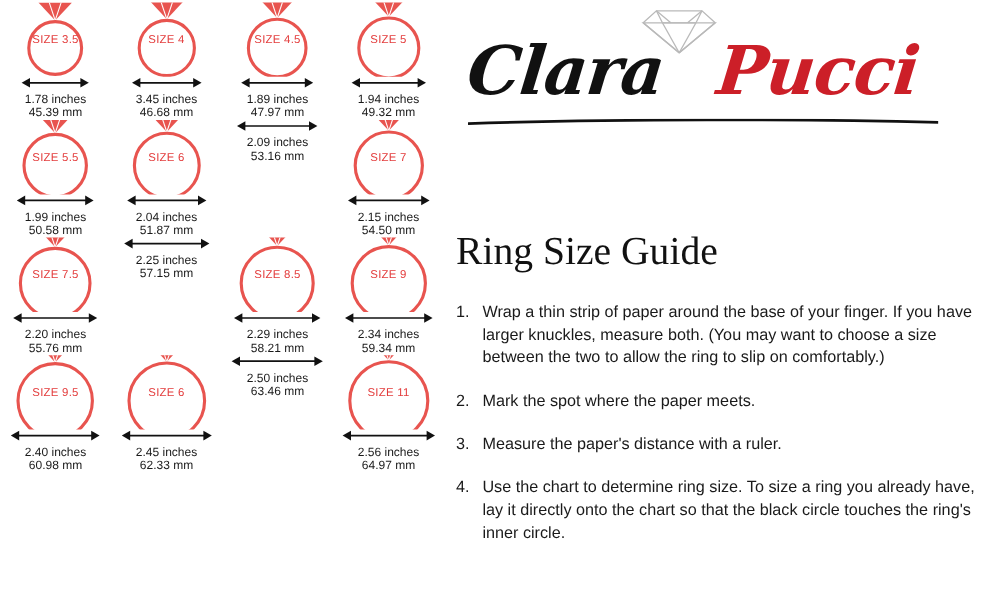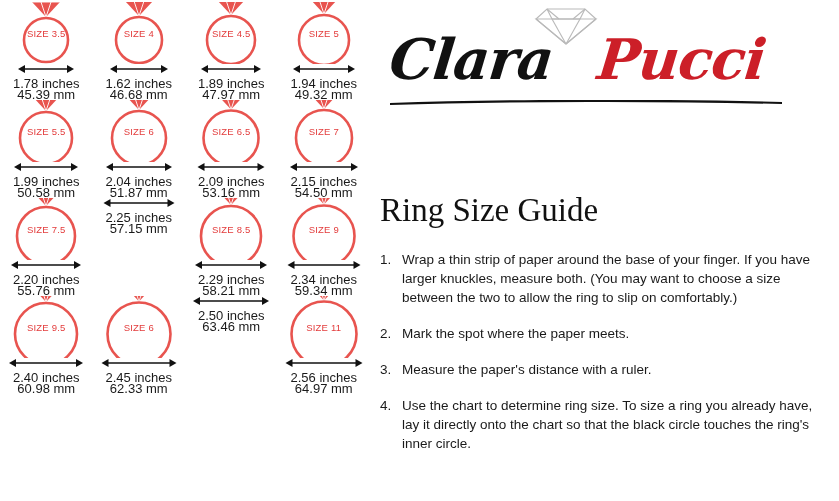--- a/index.html
+++ b/index.html
@@ -64,21 +64,21 @@
     font-family: "Liberation Sans", sans-serif;
   }
   .arrow-row {
     width: 86px;
     height: 16px;
     position: relative;
     margin-top: -2px;
   }
   .measure {
     text-align: center;
-    font-size: 13px;
+    font-size: 10px;
     line-height: 10.5px;
     color: #1a1a1a;
     font-family: "Liberation Sans", sans-serif;
     margin-top: 1px;
   }
   .measure .mm { display: block; }
 
   
   .right {
     position: absolute;
@@ -228,21 +228,21 @@
     <div class="arrow-row">
       <svg width="86" height="16" viewBox="0 0 86 16">
         <g stroke="#111111" stroke-width="1.4" fill="#111111">
           <line x1="19" y1="7" x2="67" y2="7"></line>
           <polygon points="14,7 21,3 21,11" stroke="none"></polygon>
           <polygon points="72,7 65,3 65,11" stroke="none"></polygon>
         </g>
       </svg>
     </div>
     <div class="measure">
-      <span>1.62 inches</span>
+      <span>3.45 inches</span>
       <span class="mm">46.68 mm</span>
     </div>
   </div>
         <div class="ring-cell">
     <div class="ring-art">
       <svg width="86" height="62" viewBox="0 0 86 62">
         <g>
           <polygon points="43,-9 29,-2 43,13 57,-2" fill="#e8544f"></polygon>
           <polygon points="29,-2 34,-9 52,-9 57,-2" fill="#e8544f"></polygon>
           <g stroke="#ffffff" stroke-width="0.9" fill="none">
@@ -361,37 +361,20 @@
           <polygon points="76,7 69,3 69,11" stroke="none"></polygon>
         </g>
       </svg>
     </div>
     <div class="measure">
       <span>2.04 inches</span>
       <span class="mm">51.87 mm</span>
     </div>
   </div>
         <div class="ring-cell">
-    <div class="ring-art">
-      <svg width="86" height="62" viewBox="0 0 86 62">
-        <g>
-          <polygon points="43,-12.5 29,-5.5 43,9.5 57,-5.5" fill="#e8544f"></polygon>
-          <polygon points="29,-5.5 34,-12.5 52,-12.5 57,-5.5" fill="#e8544f"></polygon>
-          <g stroke="#ffffff" stroke-width="0.9" fill="none">
-            <line x1="34" y1="-12.5" x2="38" y2="-5.5"></line>
-            <line x1="52" y1="-12.5" x2="48" y2="-5.5"></line>
-            <line x1="29" y1="-5.5" x2="57" y2="-5.5"></line>
-            <line x1="38" y1="-5.5" x2="43" y2="9.5"></line>
-            <line x1="48" y1="-5.5" x2="43" y2="9.5"></line>
-          </g>
-          <circle cx="43" cy="38" r="27.5" fill="none" stroke="#e8544f" stroke-width="2.6"></circle>
-        </g>
-      </svg>
-      <div class="size-label">SIZE 6.5</div>
-    </div>
     <div class="arrow-row">
       <svg width="86" height="16" viewBox="0 0 86 16">
         <g stroke="#111111" stroke-width="1.4" fill="#111111">
           <line x1="14.5" y1="7" x2="71.5" y2="7"></line>
           <polygon points="9.5,7 16.5,3 16.5,11" stroke="none"></polygon>
           <polygon points="76.5,7 69.5,3 69.5,11" stroke="none"></polygon>
         </g>
       </svg>
     </div>
     <div class="measure">

